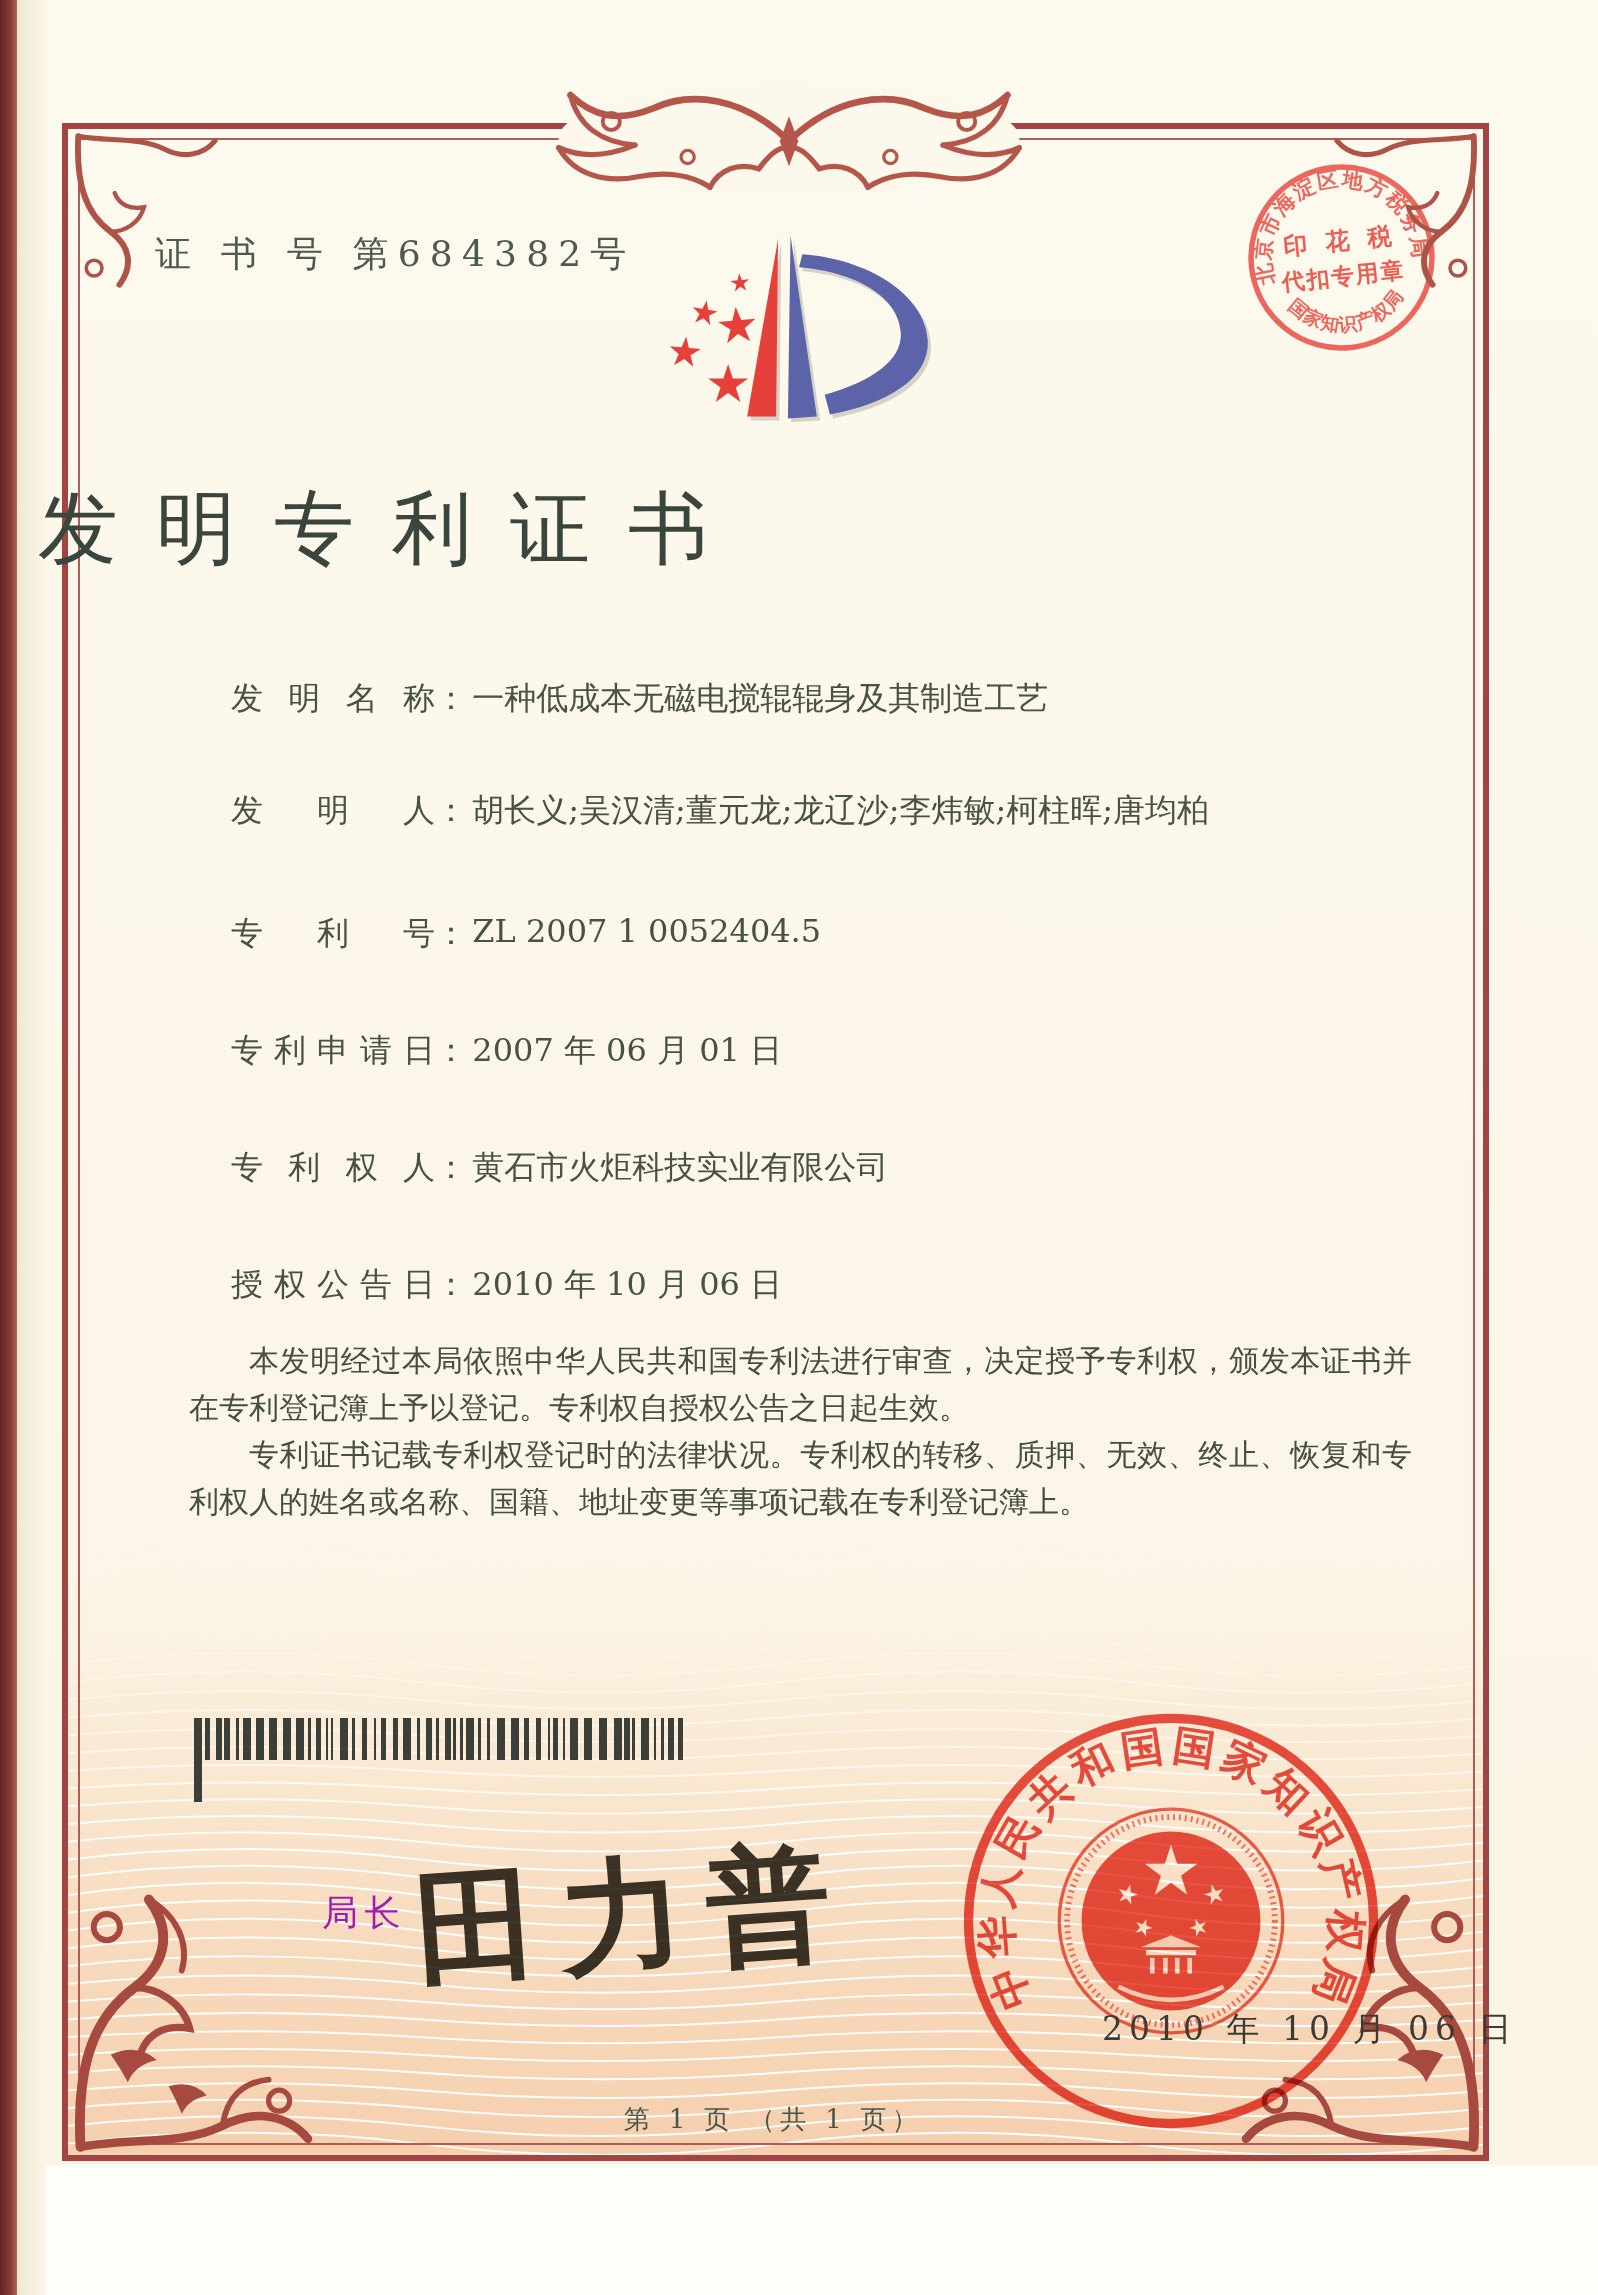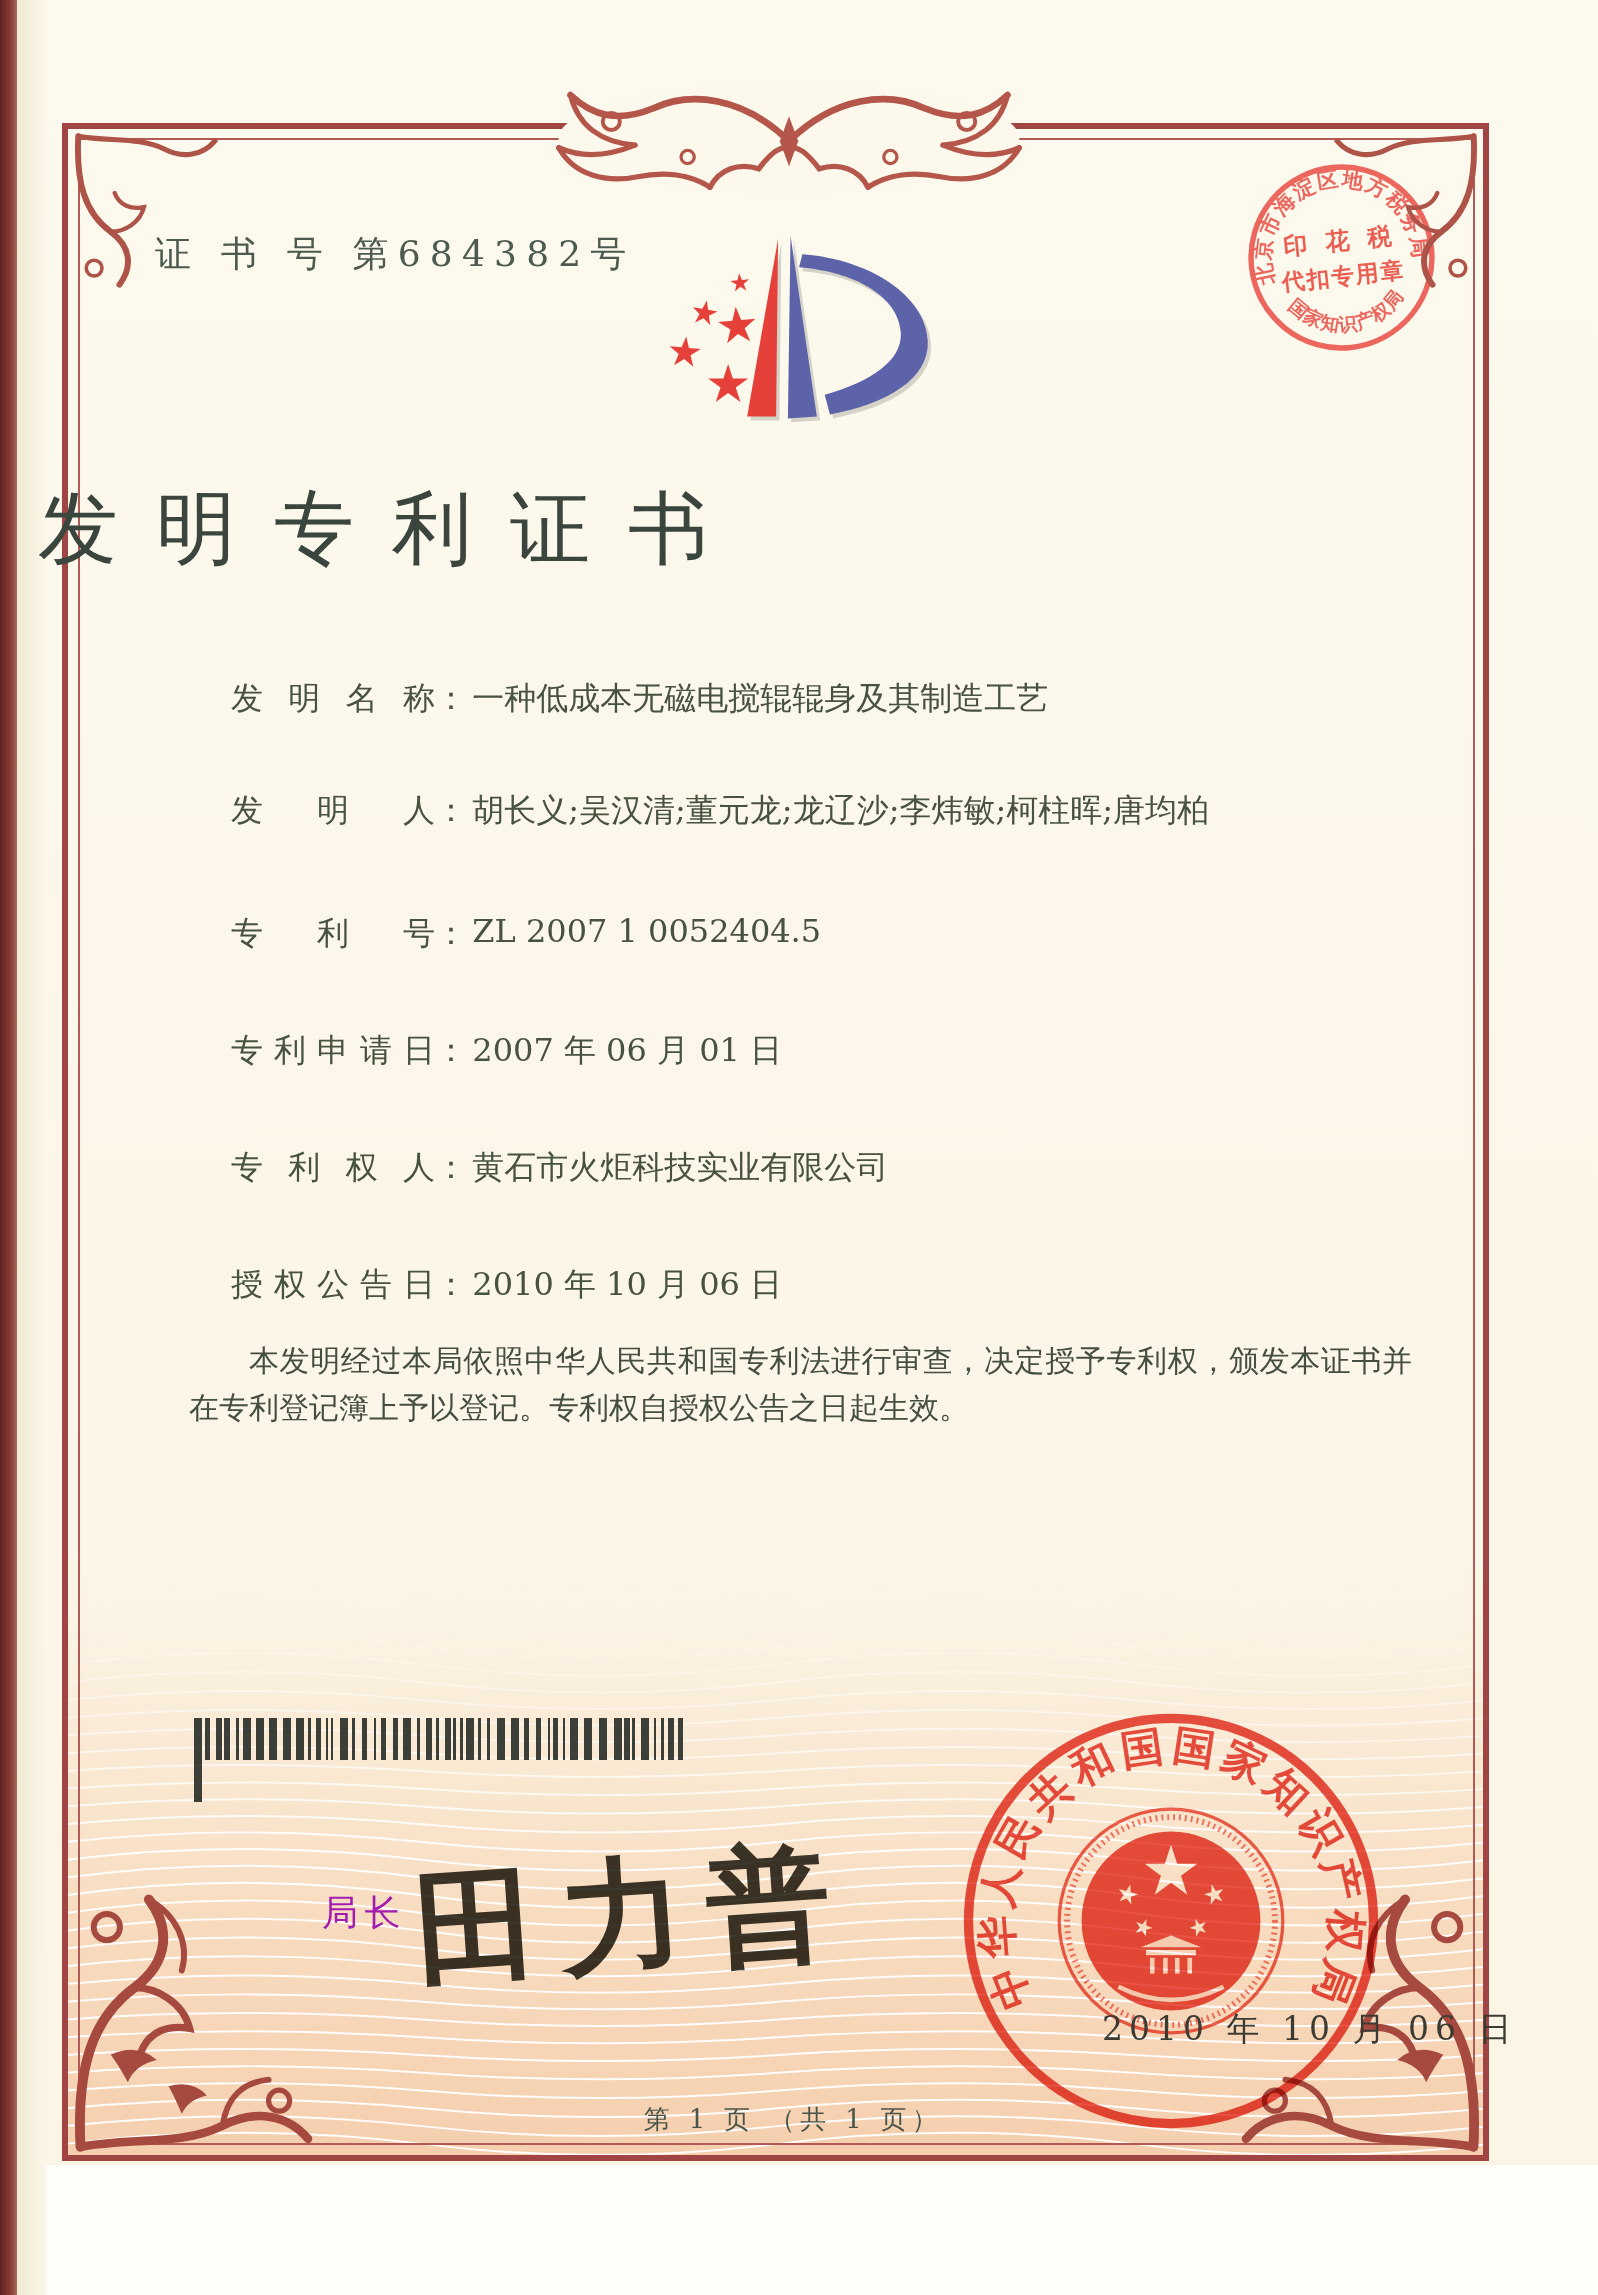--- a/index.html
+++ b/index.html
@@ -30,21 +30,21 @@
   .fvalue{display:inline-block;vertical-align:top;margin-left:5.3px;}
   #paragraphs{left:189px;top:1337px;width:1223px;font-size:30px;line-height:47px;
     color:#454f41;text-align:justify;}
   #paragraphs p{margin:0;text-indent:2em;}
   #barcode{left:194px;top:1718px;width:508px;height:42px;font-size:0;}
   #barcode .bar{display:inline-block;height:100%;background:#3c3f38;vertical-align:top;}
   #director-row{left:322px;top:1889px;font-size:36px;color:#a21caf;letter-spacing:6.6px;}
   #signature{left:414px;top:1834px;font-size:124px;color:#3b382e;font-weight:bold;
     letter-spacing:22.4px;transform:rotate(-4deg);mix-blend-mode:multiply;}
   #seal-date{left:1102px;top:2007px;font-size:33px;color:#3c3b33;letter-spacing:6px;z-index:6;}
-  #footer-page{left:80px;top:2102px;width:1427px;text-align:center;font-size:26px;
+  #footer-page{left:60px;top:2102px;width:1427px;text-align:center;font-size:26px;
     color:#4a554a;letter-spacing:5.3px;}
   
   #tax-stamp{left:1239px;top:155px;width:205px;height:205px;transform:rotate(-6deg);
     mix-blend-mode:multiply;opacity:.96;}
   #grant-seal{left:954px;top:1704px;width:434px;height:434px;mix-blend-mode:multiply;
     opacity:.95;z-index:5;}
   #logo{left:651px;top:203px;width:283px;height:243px;}
   #waves{left:66px;top:1546px;width:1421px;height:613px;z-index:0;}
   #top-ornament{left:506px;top:78px;width:566px;height:129px;}
   .corner-orn{z-index:1;}
@@ -227,20 +227,21 @@
 </div>
 <div class="abs field-row" style="top:1146px">
   <span class="flabel">专利权人</span><span class="fcolon">：</span><span class="fvalue">黄石市火炬科技实业有限公司</span>
 </div>
 <div class="abs field-row" style="top:1263px">
   <span class="flabel">授权公告日</span><span class="fcolon">：</span><span class="fvalue">2010 年 10 月 06 日</span>
 </div>
 
 <div class="abs" id="paragraphs">
   <p>本发明经过本局依照中华人民共和国专利法进行审查，决定授予专利权，颁发本证书并在专利登记簿上予以登记。专利权自授权公告之日起生效。</p>
+  <p>专利证书记载专利权登记时的法律状况。专利权的转移、质押、无效、终止、恢复和专利权人的姓名或名称、国籍、地址变更等事项记载在专利登记簿上。</p>
 </div>
 
 <div class="abs" id="barcode"><span class="bar" style="width: 8px; margin-right: 2.6px;"></span><span class="bar" style="width: 5.3px; margin-right: 6.6px;"></span><span class="bar" style="width: 5.3px; margin-right: 2.6px;"></span><span class="bar" style="width: 5.3px; margin-right: 6.6px;"></span><span class="bar" style="width: 2.6px; margin-right: 4.6px;"></span><span class="bar" style="width: 8px; margin-right: 4.6px;"></span><span class="bar" style="width: 8px; margin-right: 4.6px;"></span><span class="bar" style="width: 8px; margin-right: 6.6px;"></span><span class="bar" style="width: 8px; margin-right: 4.6px;"></span><span class="bar" style="width: 8px; margin-right: 4.6px;"></span><span class="bar" style="width: 2.6px; margin-right: 4.6px;"></span><span class="bar" style="width: 5.3px; margin-right: 4.6px;"></span><span class="bar" style="width: 2.6px; margin-right: 2.6px;"></span><span class="bar" style="width: 2.6px; margin-right: 6.6px;"></span><span class="bar" style="width: 8px; margin-right: 4.6px;"></span><span class="bar" style="width: 2.6px; margin-right: 6.6px;"></span><span class="bar" style="width: 5.3px; margin-right: 6.6px;"></span><span class="bar" style="width: 2.6px; margin-right: 4.6px;"></span><span class="bar" style="width: 5.3px; margin-right: 6.6px;"></span><span class="bar" style="width: 5.3px; margin-right: 4.6px;"></span><span class="bar" style="width: 8px; margin-right: 6.6px;"></span><span class="bar" style="width: 2.6px; margin-right: 6.6px;"></span><span class="bar" style="width: 5.3px; margin-right: 4.6px;"></span><span class="bar" style="width: 2.6px; margin-right: 6.6px;"></span><span class="bar" style="width: 5.3px; margin-right: 2.6px;"></span><span class="bar" style="width: 2.6px; margin-right: 4.6px;"></span><span class="bar" style="width: 2.6px; margin-right: 2.6px;"></span><span class="bar" style="width: 8px; margin-right: 4.6px;"></span><span class="bar" style="width: 2.6px; margin-right: 6.6px;"></span><span class="bar" style="width: 2.6px; margin-right: 6.6px;"></span><span class="bar" style="width: 8px; margin-right: 6.6px;"></span><span class="bar" style="width: 8px; margin-right: 4.6px;"></span><span class="bar" style="width: 5.3px; margin-right: 6.6px;"></span><span class="bar" style="width: 5.3px; margin-right: 6.6px;"></span><span class="bar" style="width: 2.6px; margin-right: 2.6px;"></span><span class="bar" style="width: 5.3px; margin-right: 4.6px;"></span><span class="bar" style="width: 2.6px; margin-right: 4.6px;"></span><span class="bar" style="width: 8px; margin-right: 6.6px;"></span><span class="bar" style="width: 8px; margin-right: 6.6px;"></span><span class="bar" style="width: 8px; margin-right: 6.6px;"></span><span class="bar" style="width: 8px; margin-right: 2.6px;"></span><span class="bar" style="width: 5.3px; margin-right: 2.6px;"></span><span class="bar" style="width: 2.6px; margin-right: 6.6px;"></span><span class="bar" style="width: 8px; margin-right: 4.6px;"></span><span class="bar" style="width: 2.6px; margin-right: 4.6px;"></span><span class="bar" style="width: 2.6px; margin-right: 4.6px;"></span><span class="bar" style="width: 5.3px; margin-right: 4.6px;"></span><span class="bar" style="width: 5.3px; margin-right: 4.6px;"></span><span class="bar" style="width: 8px; margin-right: 6.6px;"></span></div>
 
 <div class="abs" id="director-row">局长</div>
 <div class="abs" id="signature">田力普</div>
 
 <svg class="abs" id="grant-seal" viewBox="0 0 660 660">
   <defs>
     <path id="sealArc" d="M 118.7 452 A 244 244 0 1 1 541.3 452" fill="none"></path>

